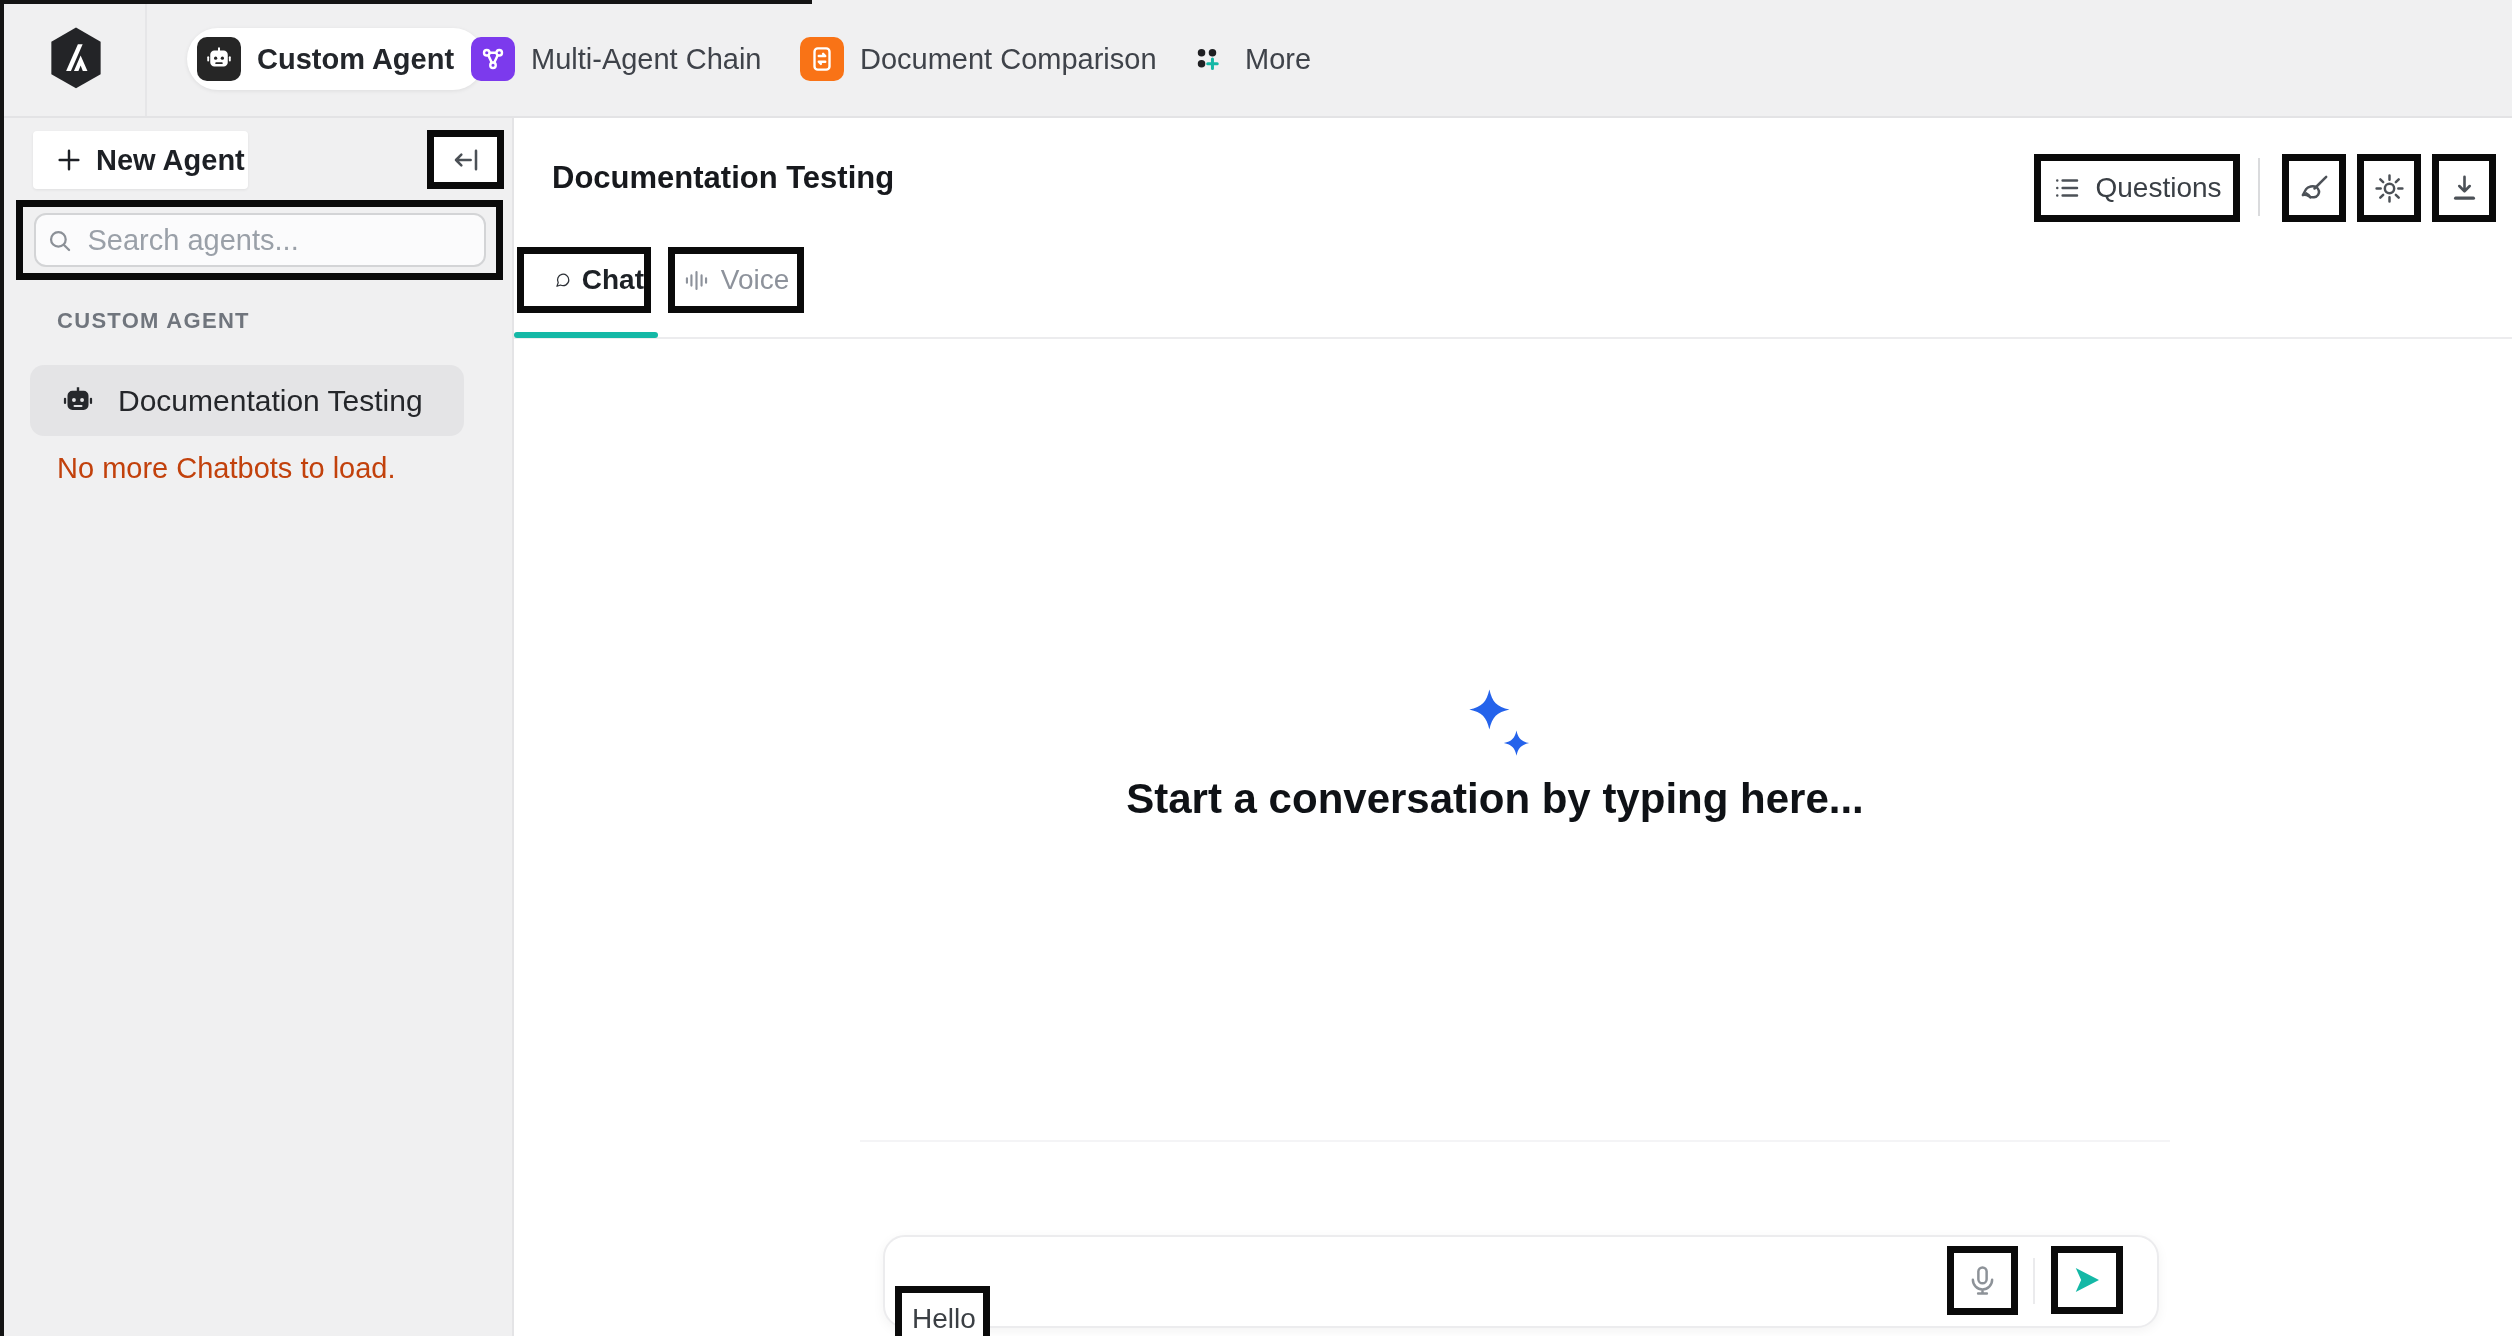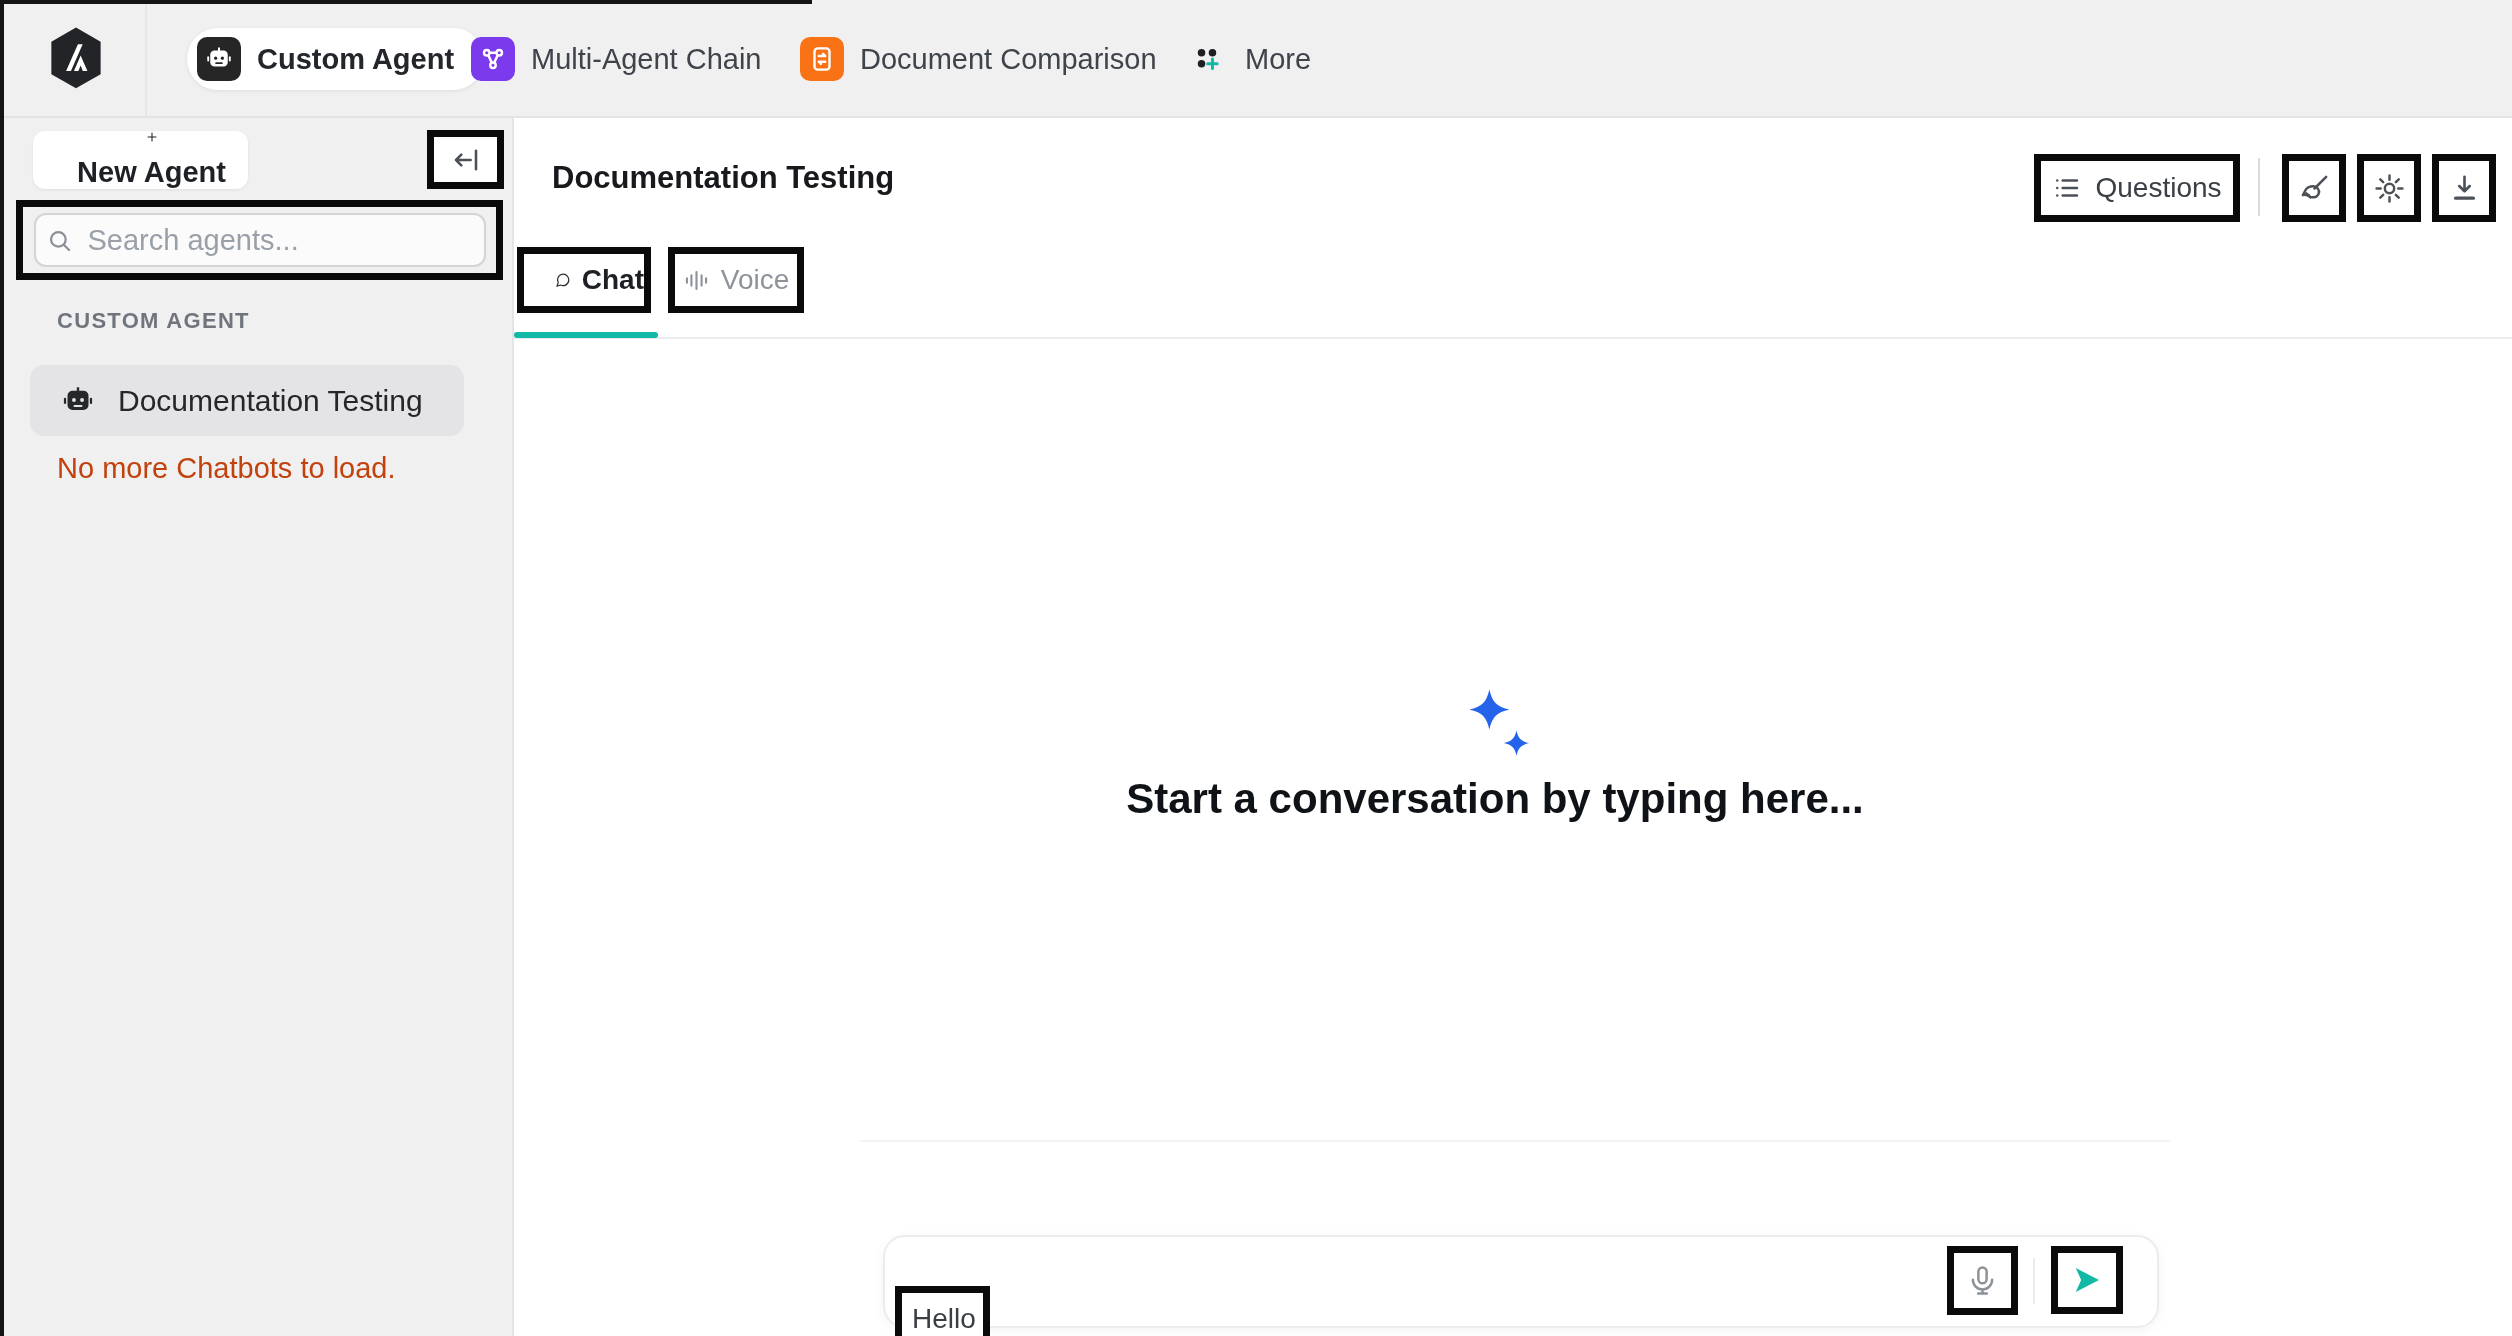--- a/index.html
+++ b/index.html
@@ -20,22 +20,22 @@
   .iconsq { width:44px; height:44px; border-radius:10px; display:flex; align-items:center; justify-content:center; flex:0 0 auto; }
   .iconsq svg { width:30px; height:30px; }
   .sq-dark { background:var(--brand-dark); }
   .sq-purple { background:var(--brand-purple); }
   .sq-orange { background:var(--brand-orange); }
 
   
   .sidebar { position:absolute; left:0; top:118px; width:514px; height:1218px;
              background:#f0f0f1; border-right:2px solid #e4e4e6; z-index:1; }
   .new-agent { position:absolute; left:33px; top:13px; width:215px; height:58px; background:#fff;
-               border-radius:12px; box-shadow:0 1px 3px rgba(0,0,0,.07); display:flex; align-items:center;
-               gap:13px; padding-left:22px; font-size:29px; font-weight:600; color:#1d2025;flex-direction:column; }
+               border-radius:4px; box-shadow:0 1px 3px rgba(0,0,0,.07); display:flex; align-items:center;
+               gap:13px; padding-left:22px; font-size:29px; font-weight:600; color:#1d2025; }
   .new-agent svg { width:28px; height:28px; }
 
   .annot { border:7px solid var(--annotation-black); background:#fff;
            display:flex; align-items:center; justify-content:center; }
 
   .collapse-annot { position:absolute; left:427px; top:12px; width:77px; height:59px; }
   .collapse-annot svg { width:32px; height:32px; color:#4b5056; }
 
   .search-annot { position:absolute; left:16px; top:82px; width:487px; height:80px; background:#f0f0f1; }
   .search-inner { width:452px; height:54px; background:#fbfbfc; border:2px solid #d3d4d6; border-radius:12px;

